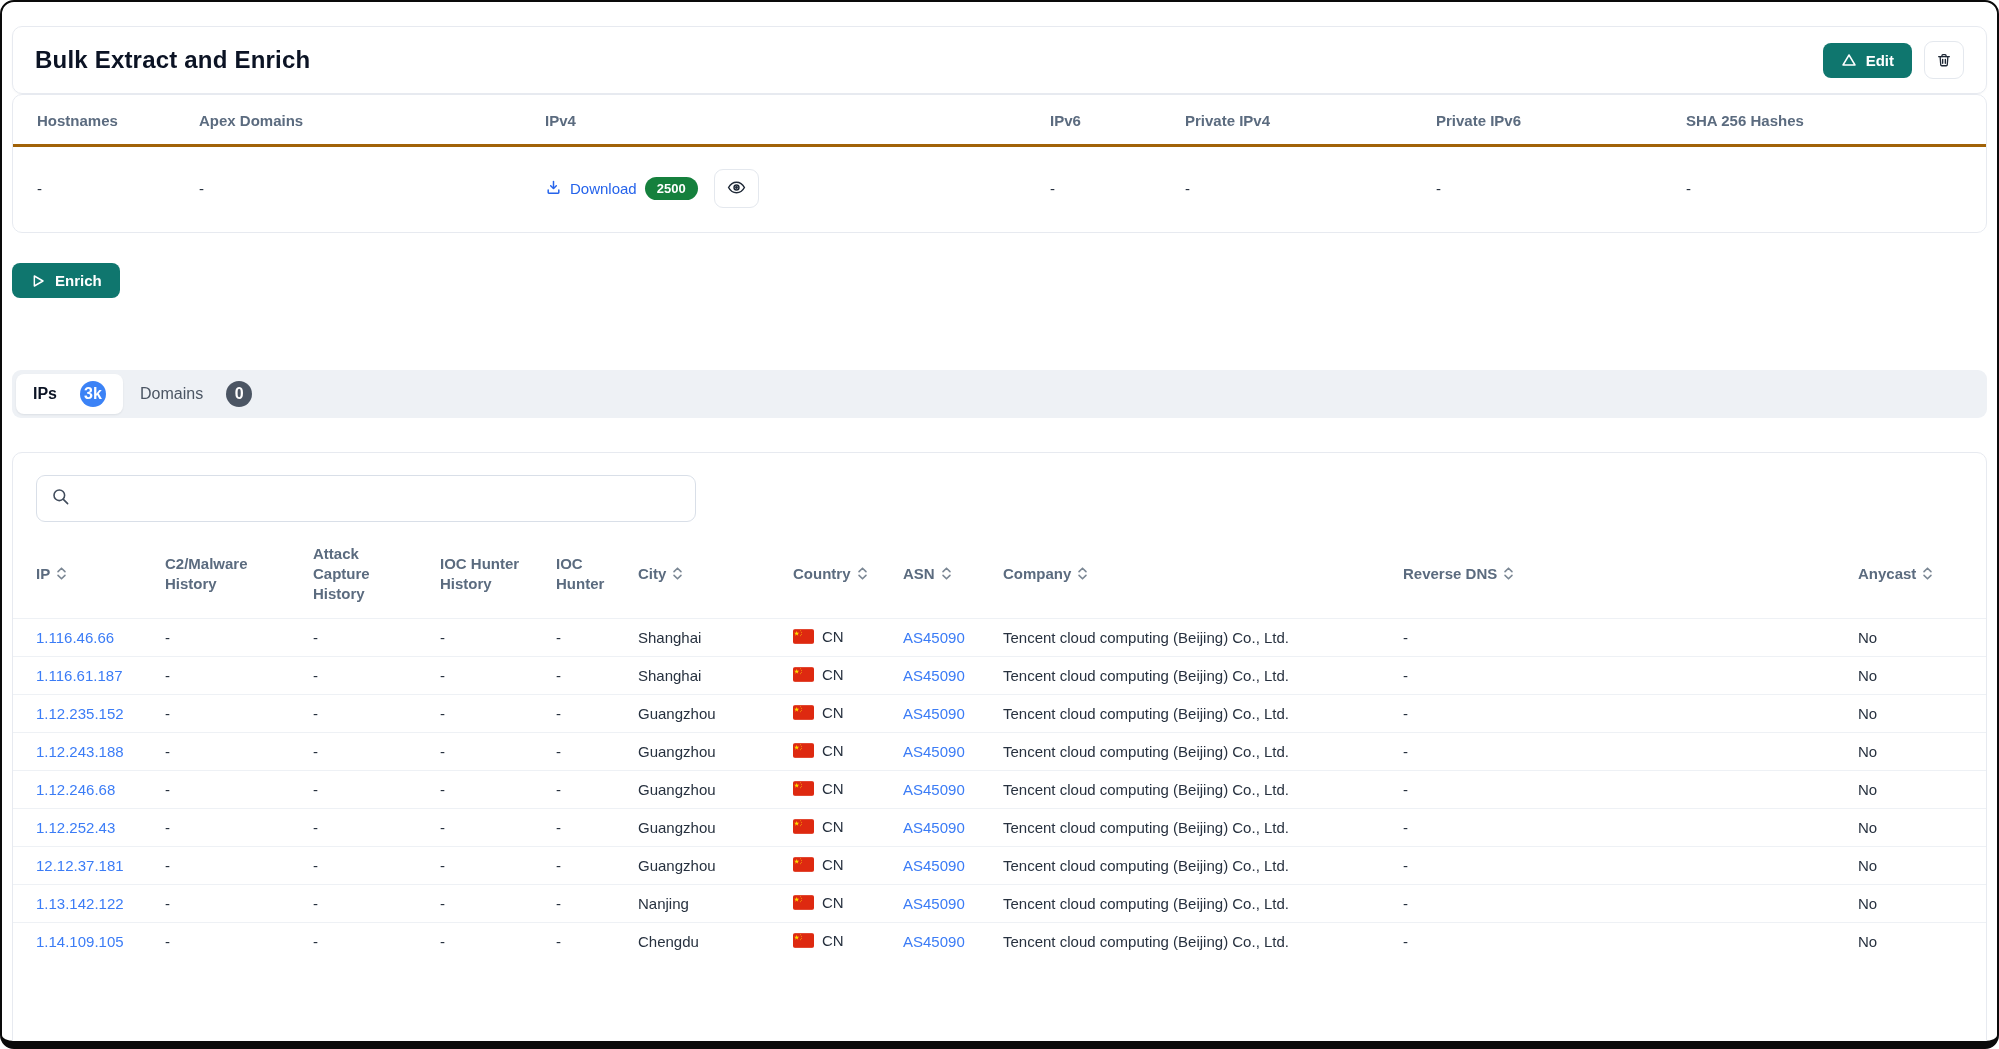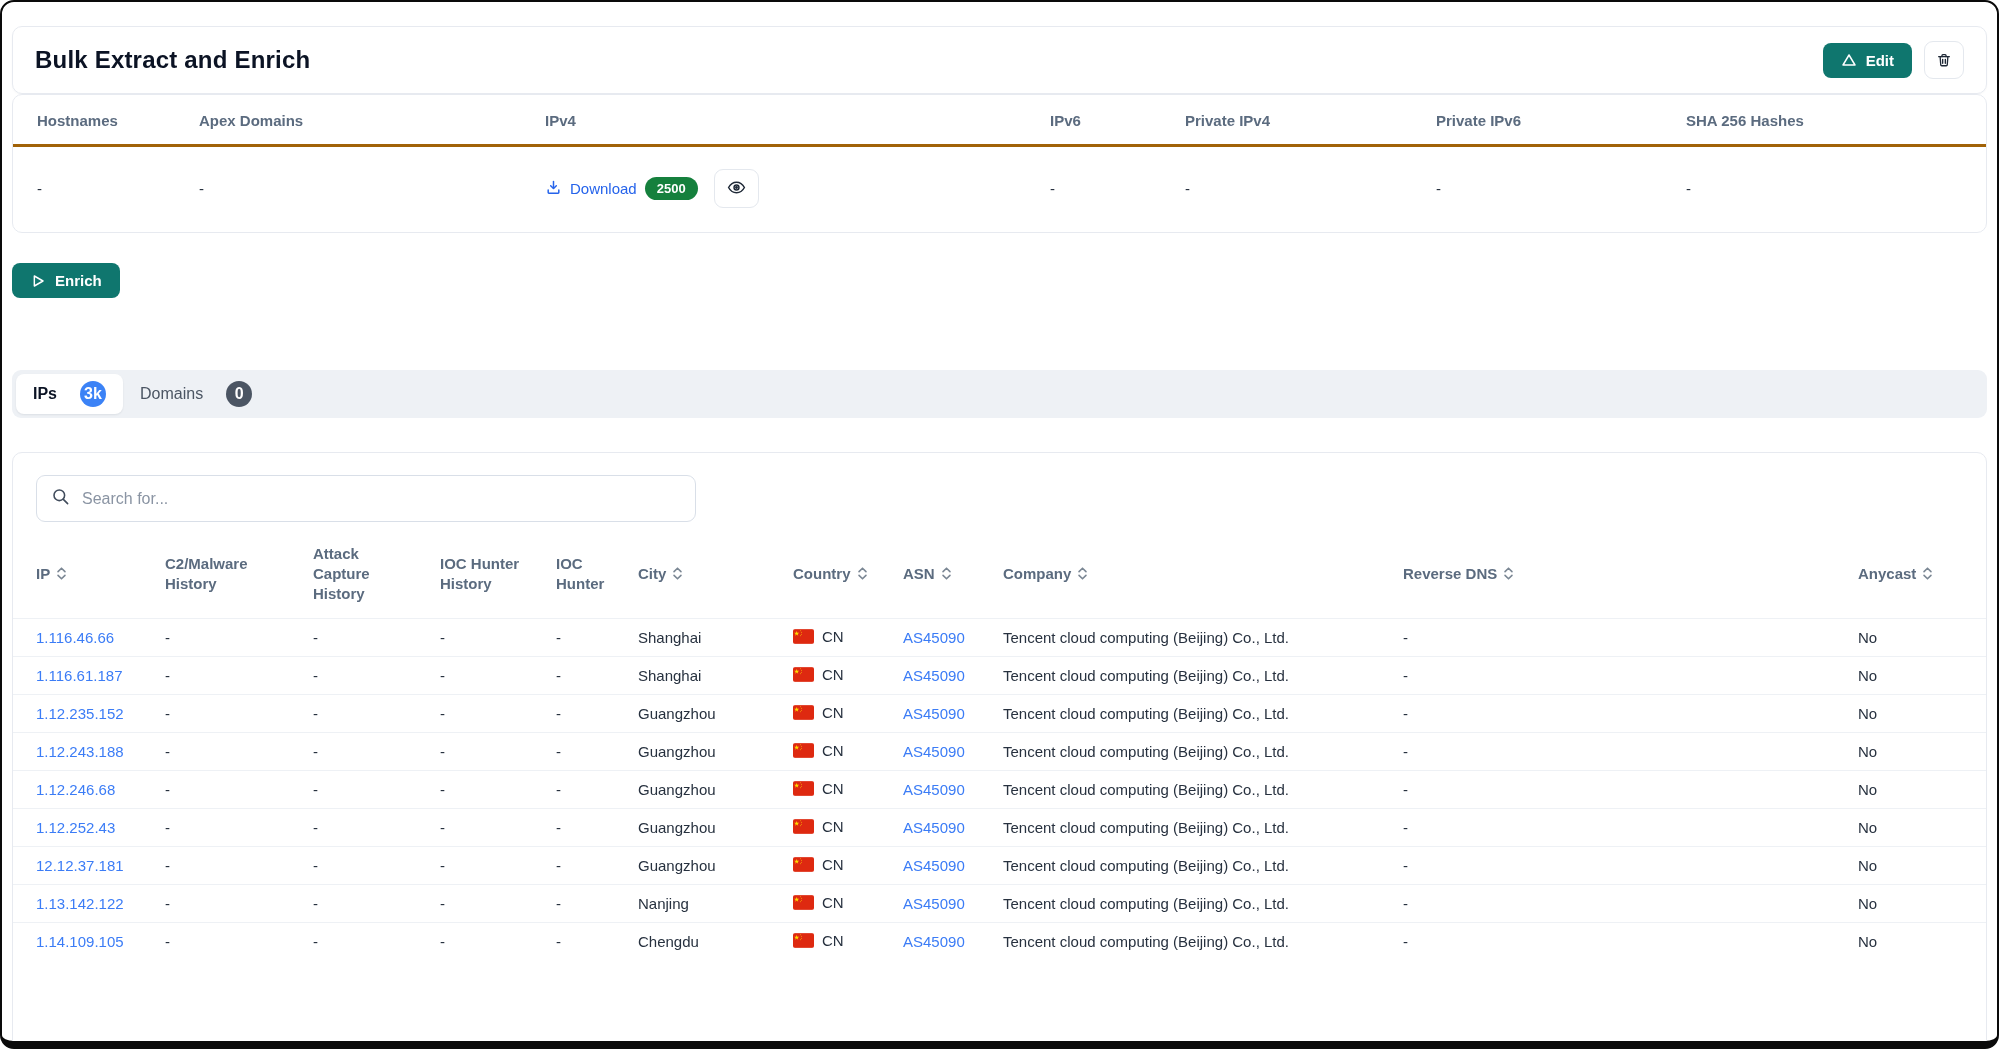--- a/index.html
+++ b/index.html
@@ -266,21 +266,20 @@
   </div>
 
   <div class="card main-card">
     <div class="search-wrap">
       <span>
         <svg class="search-svg" viewBox="0 0 24 24" fill="none" stroke="#414c5c" stroke-width="2" stroke-linecap="round">
             <circle cx="10.5" cy="10.5" r="6.7"></circle>
             <path d="M15.6 15.6 L21 21"></path>
           </svg>
       </span>
-      <input class="search-input" type="text" placeholder="Search for..." style="">
     </div>
 
     <table class="ip-table">
       <colgroup>
         <col style="width:152px">
           <col style="width:148px">
           <col style="width:127px">
           <col style="width:116px">
         <col style="width:82px">
           <col style="width:155px">

